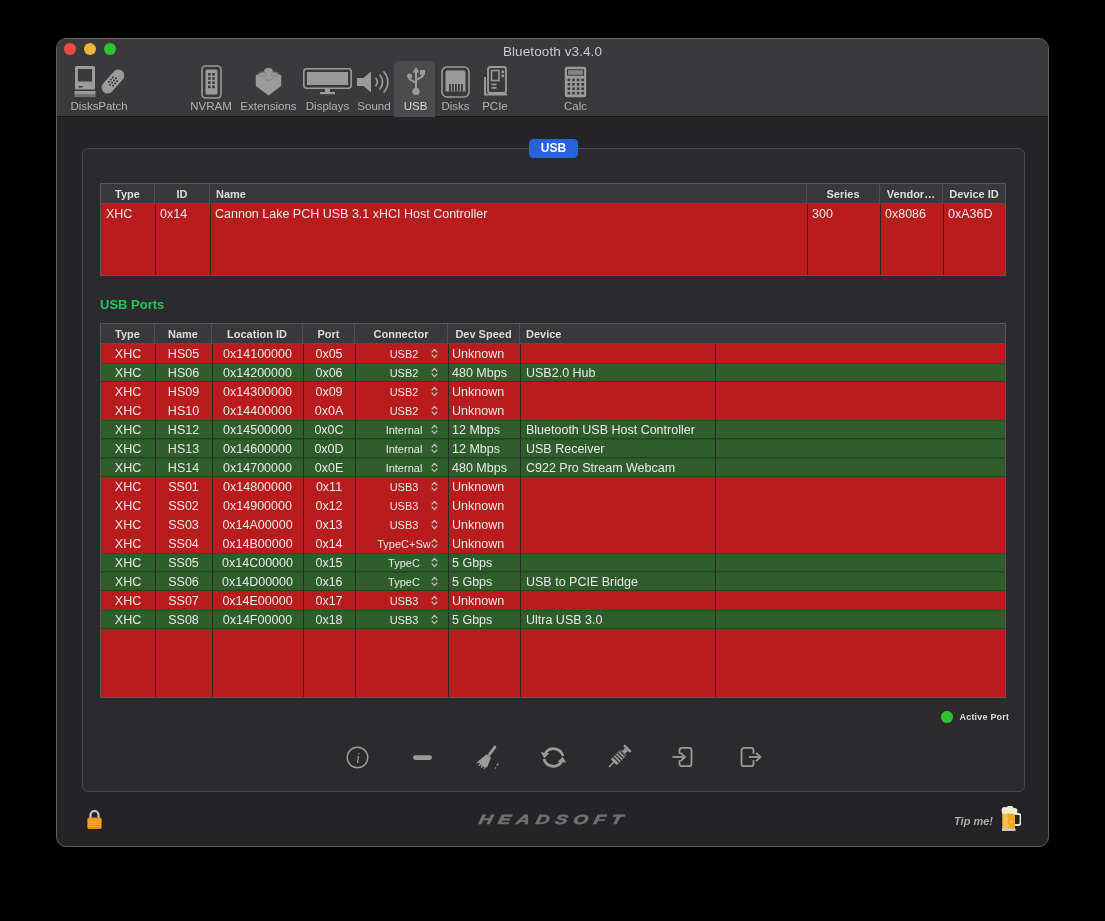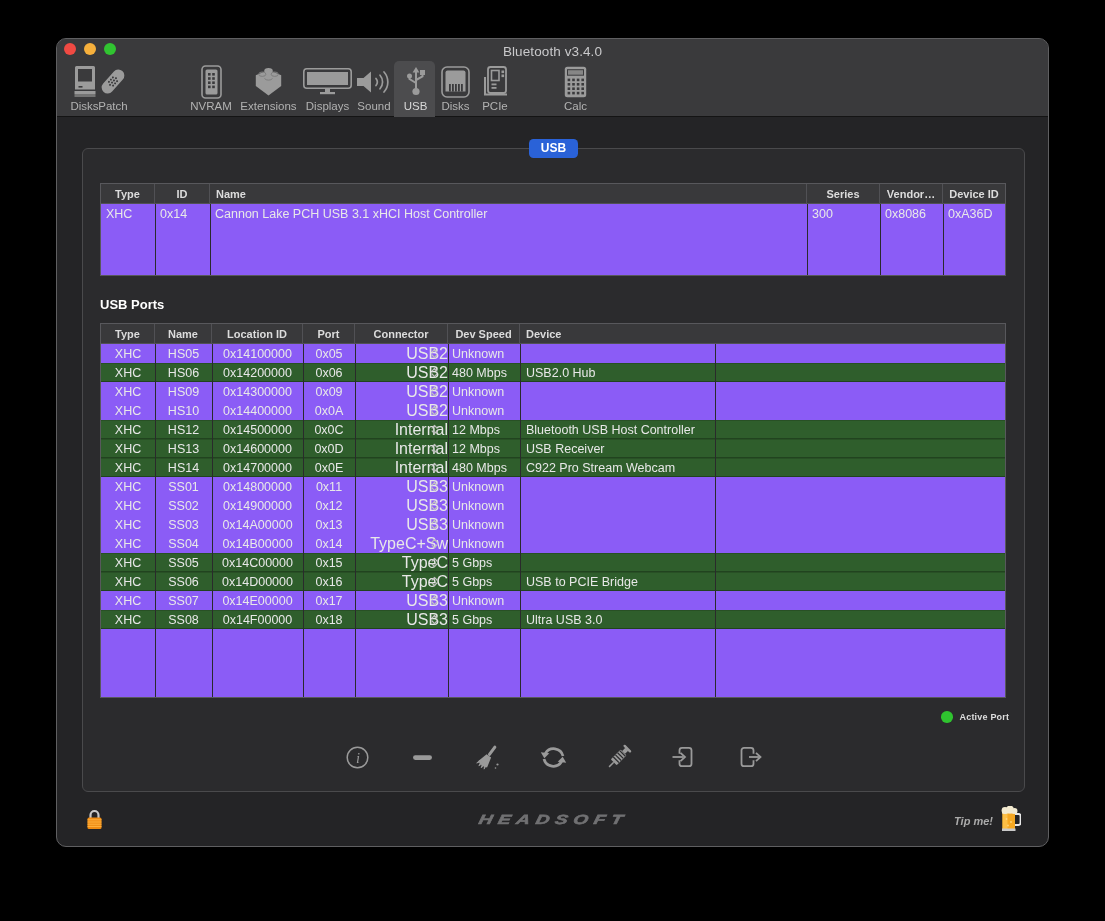--- a/index.html
+++ b/index.html
@@ -6,38 +6,38 @@
 #chrome{position:absolute;left:0;top:0;width:100%;height:78px;background:#3a3a3c;border-bottom:1px solid #141414}
 .tl{position:absolute;top:4px;width:12px;height:12px;border-radius:50%}
 #title{position:absolute;top:5px;left:0;width:100%;text-align:center;font-size:13.5px;color:#c9c9cb;letter-spacing:0.1px}
 #usbsel{position:absolute;left:336.5px;top:22px;width:41px;height:56px;background:#4c4c4e;border-radius:5px 5px 0 0}
 .tbi{position:absolute;top:22px;width:80px;height:55px}
 .tbi .ic{position:absolute;top:2px;left:0;width:100%;height:37px;display:flex;align-items:center;justify-content:center}
 .tbi .lb{position:absolute;bottom:4px;width:100%;text-align:center;font-size:11.5px;color:#b2b2b2}
 .tbi.sel .lb{color:#d8d8d8}
 #gbox{position:absolute;left:25px;top:109px;width:943px;height:644px;background:#2b2b2d;border:1px solid #4a4a4c;border-radius:6px}
 #usbtab{position:absolute;left:472px;top:100px;width:49px;height:19px;background:#2a62d8;border-radius:4.5px;color:#fff;font-size:12px;font-weight:bold;text-align:center;line-height:19px}
-.tbl{position:absolute;background:#8b5cf6;border:1px solid #58585c}
+.tbl{position:absolute;background:#b91c1c;border:1px solid #58585c}
 .thead{display:flex;height:20px;background:#39393b;border-bottom:1px solid #515155;color:#dcdcdc;font-size:11px;font-weight:bold}
 .th{display:flex;align-items:center;justify-content:center;border-right:1px solid #515155;height:100%}
 .th:last-child{border-right:none}
 .th.l{justify-content:flex-start;padding-left:6px}
 .row{display:flex;height:19px;color:#e8e8e8;font-size:12.5px}
 .row.g{background:#2f5e2c;box-shadow:inset 0 -1px 0 rgba(0,0,0,0.28), inset 0 1px 0 rgba(0,0,0,0.14)}
 .c{display:flex;align-items:center;justify-content:center;height:100%;overflow:hidden;white-space:nowrap}
 .c0{width:54px}.c1{width:57px}.c2{width:91px}.c3{width:52px}
-.c4{width:93px;justify-content:flex-end;padding-left:5px;font-size:16px;position:relative}
+.c4{width:93px;justify-content:center;padding-left:5px;font-size:11px;position:relative}
 .c5{width:72px;justify-content:flex-start;padding-left:4px}
 .c6{width:195px;justify-content:flex-start;padding-left:6px}
 .c7{width:290px}
 .step{position:absolute;right:10px;top:4px}
 .gl{position:absolute;top:20px;bottom:0;width:1px;background:#2a2a2c}
 .t1row{display:flex;height:19px;color:#e8e8e8;font-size:12.5px}
 .d{display:flex;align-items:center;justify-content:flex-start;padding-left:5px;height:100%;white-space:nowrap}
-#lbl-ports{position:absolute;left:43px;top:258px;font-size:13px;font-weight:bold;color:#ffffff}
+#lbl-ports{position:absolute;left:43px;top:258px;font-size:13px;font-weight:bold;color:#22c55e}
 #legend{position:absolute;left:884px;top:672px;display:flex;align-items:center}
 #legend .dot{width:11.5px;height:11.5px;border-radius:50%;background:#2fc32f;margin-right:7px}
 #legend .t{font-size:9px;font-weight:bold;color:#dedede;letter-spacing:0.2px}
 .bico{position:absolute;top:706px;width:0;height:24px;display:flex;align-items:center;justify-content:center}
 .bico svg{flex:none}
 #lock{position:absolute;left:29px;top:770px}
 #headsoft{position:absolute;left:0;top:771px;width:993px;text-align:center;font-size:17px;font-weight:bold;font-style:italic;color:#717173;letter-spacing:5px;-webkit-text-stroke:0.7px #717173;transform:skewX(-12deg) scaleY(0.78) scaleX(1.12);transform-origin:center}
 #tipme{position:absolute;left:846px;top:776px;width:90px;text-align:right;font-size:11px;font-weight:bold;font-style:italic;color:#aaa}
 #beer{position:absolute;left:943px;top:767px}
 </style></head>

